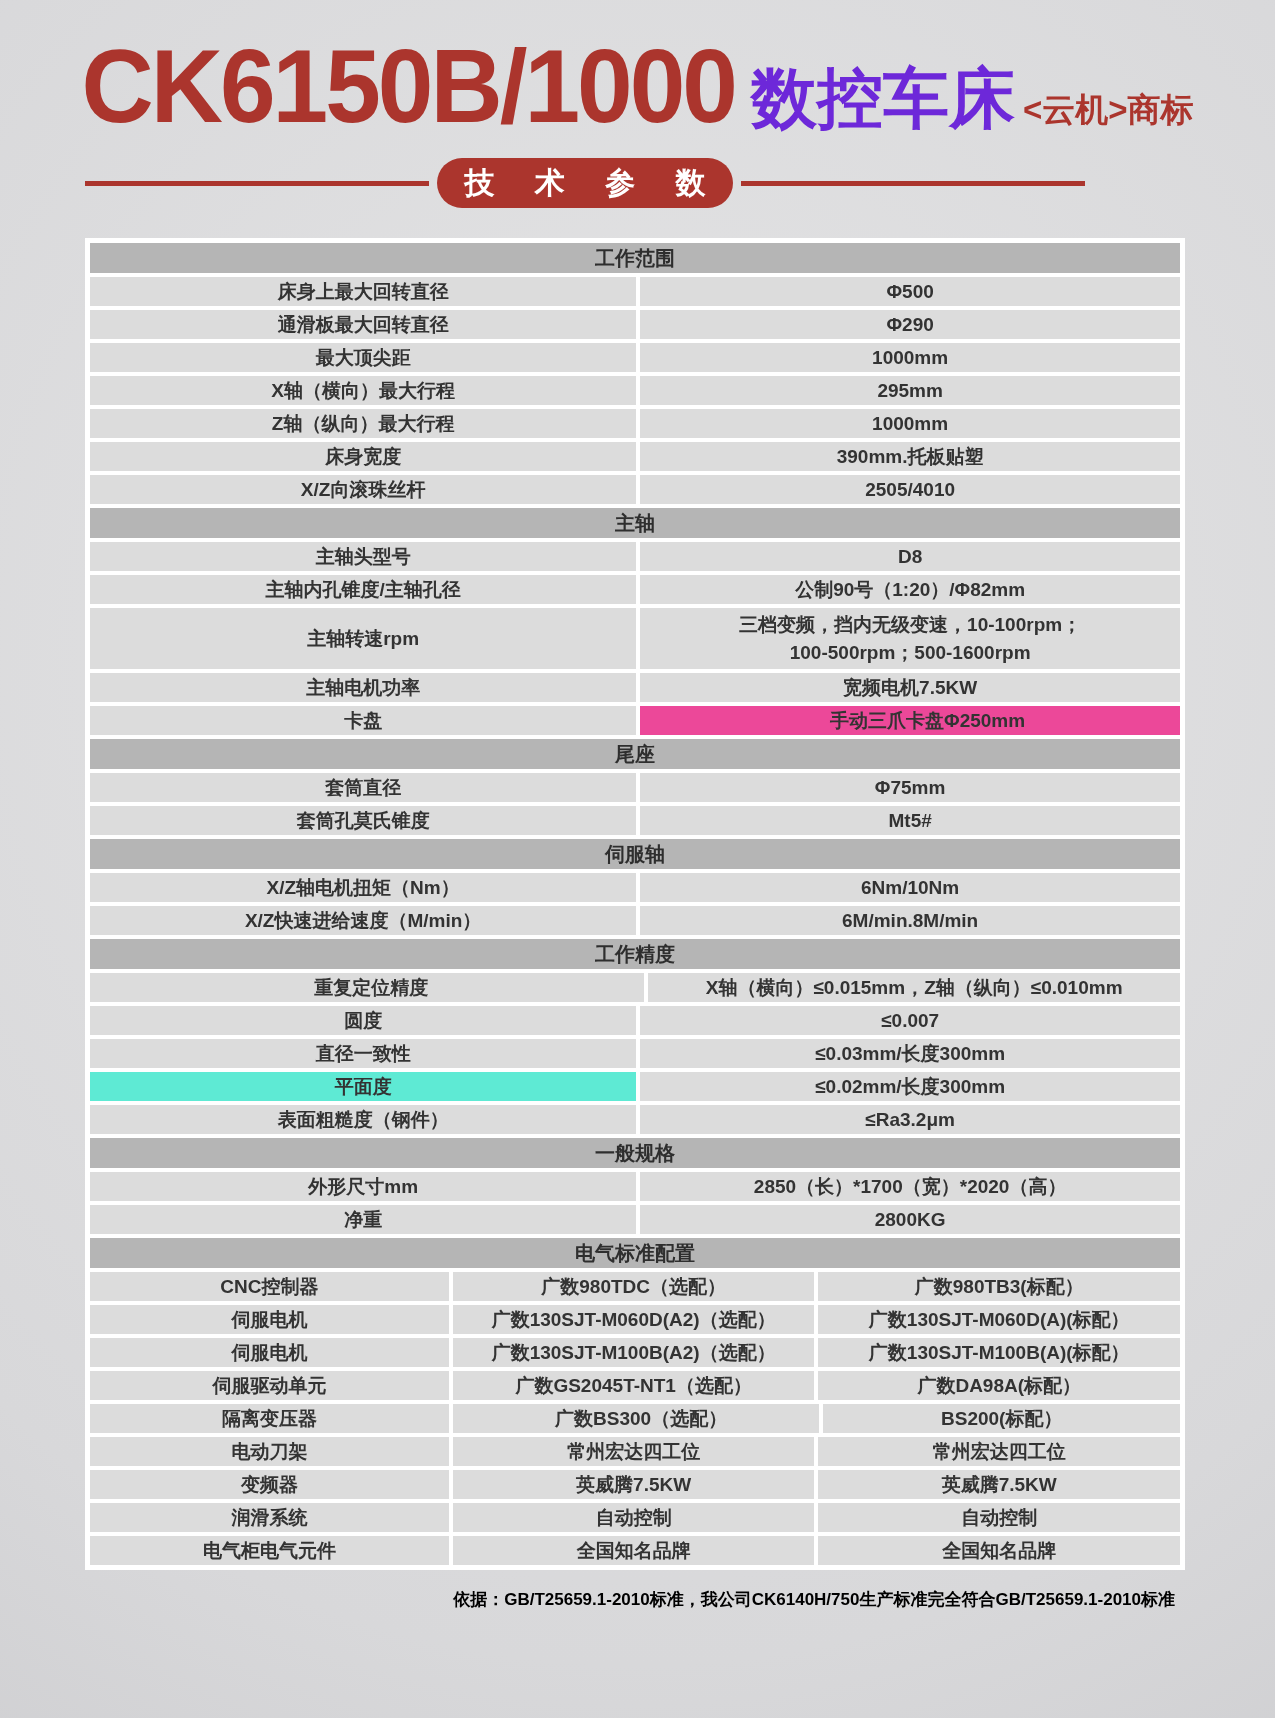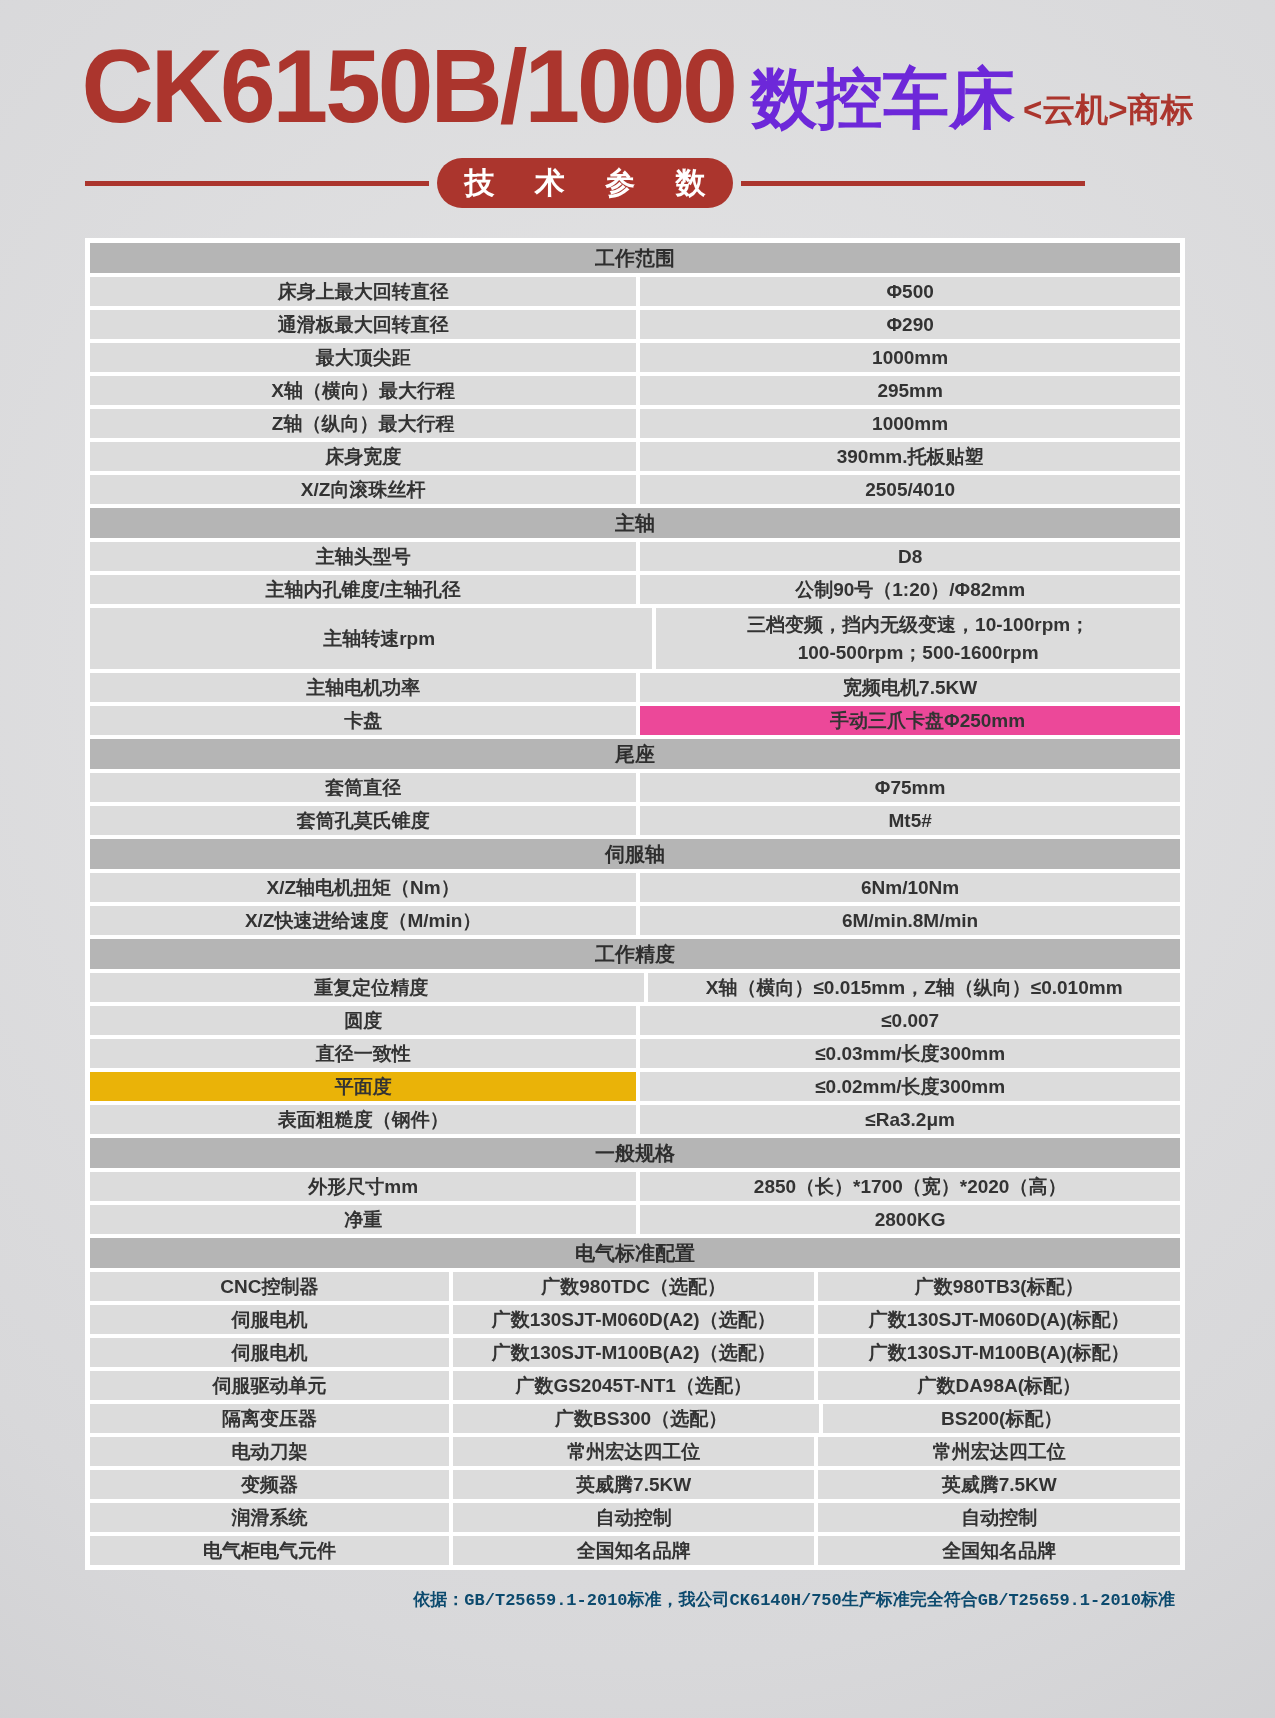--- a/index.html
+++ b/index.html
@@ -54,21 +54,21 @@
   .row.tall .cell{min-height:61px;}
   .c-label{flex:0 0 calc(50.3% - 2px);}
   .c-value{flex:1 1 auto;}
   .row.kvv .c-label3{flex:0 0 calc(33.2% - 3px);}
   .row.kvv .c-value3{flex:1 1 0;}
   .row.section .c-full{flex:1 1 auto;}
 
   
   .footnote{
     width:1090px;margin:18px 0 0 85px;
-    text-align:right;font-size:17px;font-weight:700;color:#0c4a6e;font-family:Liberation Mono, monospace;
+    text-align:right;font-size:17px;font-weight:700;color:#000000;
   }
 </style>
 </head>
 <body>
 
 <div class="page">
 
   <div class="title-row">
     <span class="title-model" style="color: rgb(171, 53, 45);">CK6150B/1000</span>
     <span class="title-product" style="color: #6d28d9;">数控车床</span>
@@ -118,21 +118,21 @@
       </div>
       <div class="row kv">
         <div class="cell c-label" style="background: rgb(220, 220, 220);">主轴头型号</div>
         <div class="cell c-value" style="background: rgb(220, 220, 220);">D8</div>
       </div>
       <div class="row kv">
         <div class="cell c-label" style="background: rgb(220, 220, 220);">主轴内孔锥度/主轴孔径</div>
         <div class="cell c-value" style="background: rgb(220, 220, 220);">公制90号（1:20）/Φ82mm</div>
       </div>
       <div class="row kv tall">
-        <div class="cell c-label" style="background: rgb(220, 220, 220); padding-left: 16px;">主轴转速rpm</div>
+        <div class="cell c-label" style="background: rgb(220, 220, 220);">主轴转速rpm</div>
         <div class="cell c-value" style="background: rgb(220, 220, 220);">三档变频，挡内无级变速，10-100rpm；
 100-500rpm；500-1600rpm</div>
       </div>
       <div class="row kv">
         <div class="cell c-label" style="background: rgb(220, 220, 220);">主轴电机功率</div>
         <div class="cell c-value" style="background: rgb(220, 220, 220);">宽频电机7.5KW</div>
       </div>
       <div class="row kv">
         <div class="cell c-label" style="background: rgb(220, 220, 220);">卡盘</div>
         <div class="cell c-value" style="background: #ec4899; padding-left: 35px;">手动三爪卡盘Φ250mm</div>
@@ -168,21 +168,21 @@
       </div>
       <div class="row kv">
         <div class="cell c-label" style="background: rgb(220, 220, 220);">圆度</div>
         <div class="cell c-value" style="background: rgb(220, 220, 220);">≤0.007</div>
       </div>
       <div class="row kv">
         <div class="cell c-label" style="background: rgb(220, 220, 220);">直径一致性</div>
         <div class="cell c-value" style="background: rgb(220, 220, 220);">≤0.03mm/长度300mm</div>
       </div>
       <div class="row kv">
-        <div class="cell c-label" style="background: #eab308;">平面度</div>
+        <div class="cell c-label" style="background: #5eead4;">平面度</div>
         <div class="cell c-value" style="background: rgb(220, 220, 220);">≤0.02mm/长度300mm</div>
       </div>
       <div class="row kv">
         <div class="cell c-label" style="background: rgb(220, 220, 220);">表面粗糙度（钢件）</div>
         <div class="cell c-value" style="background: rgb(220, 220, 220);">≤Ra3.2μm</div>
       </div>
       <div class="row section">
         <div class="cell c-full" style="background: rgb(181, 181, 181);">一般规格</div>
       </div>
       <div class="row kv">

